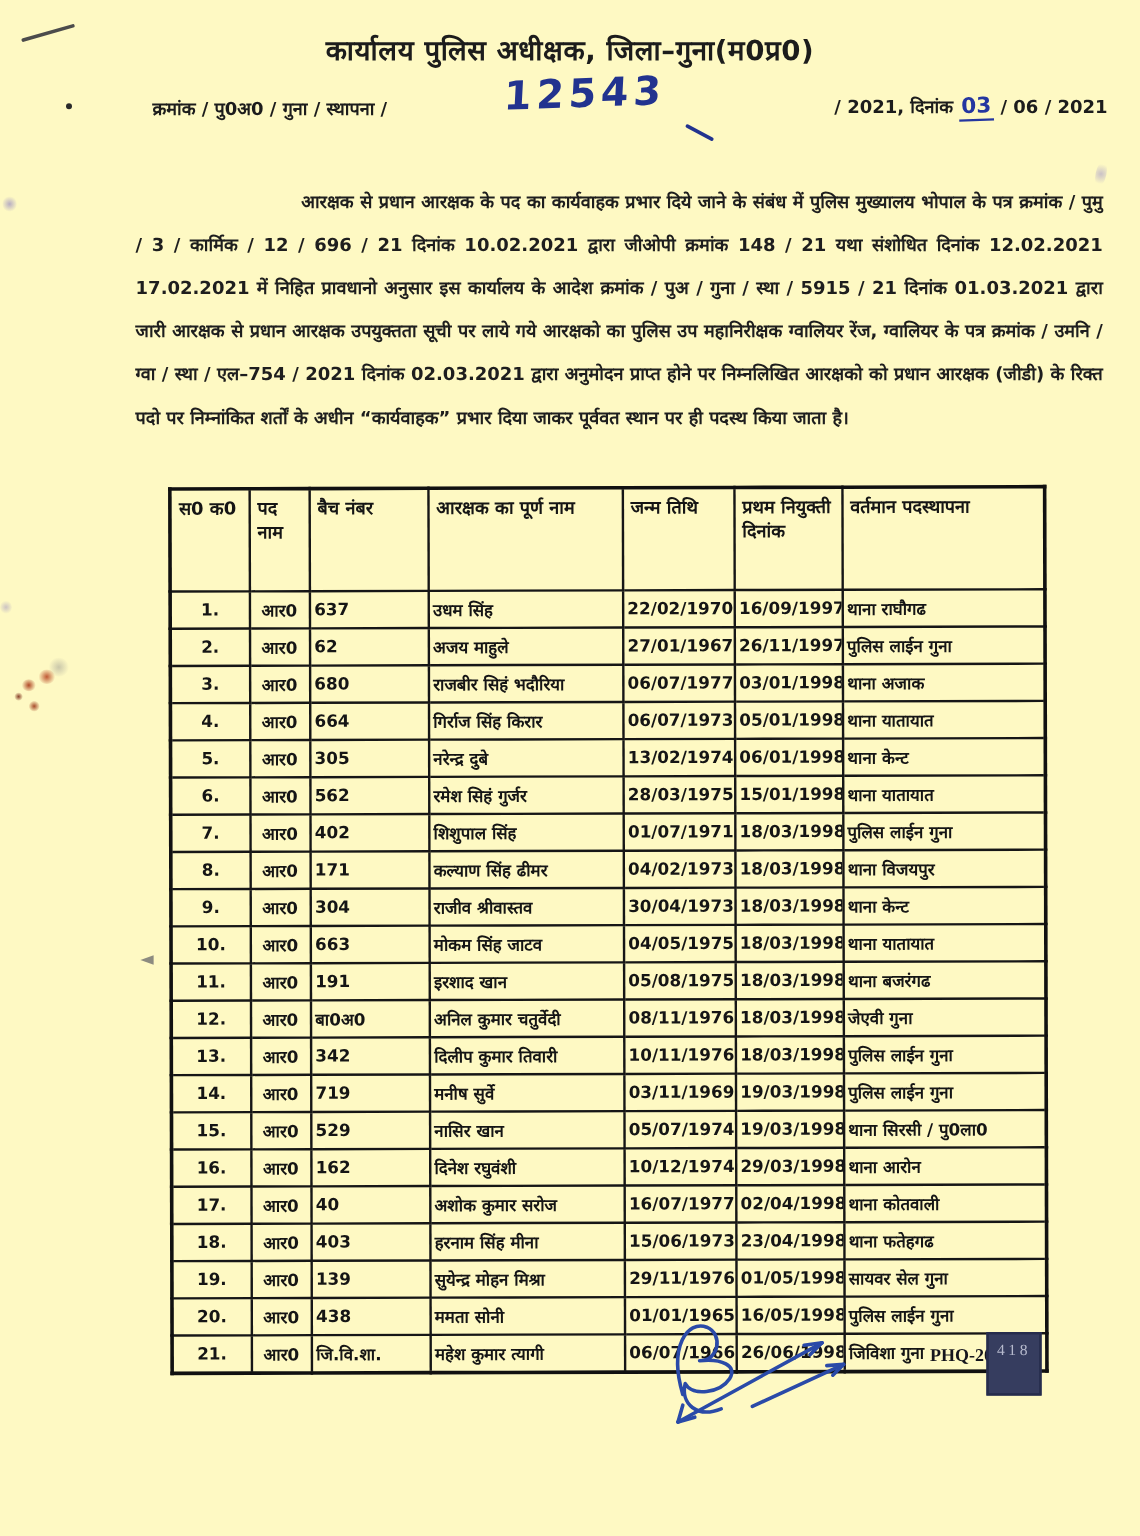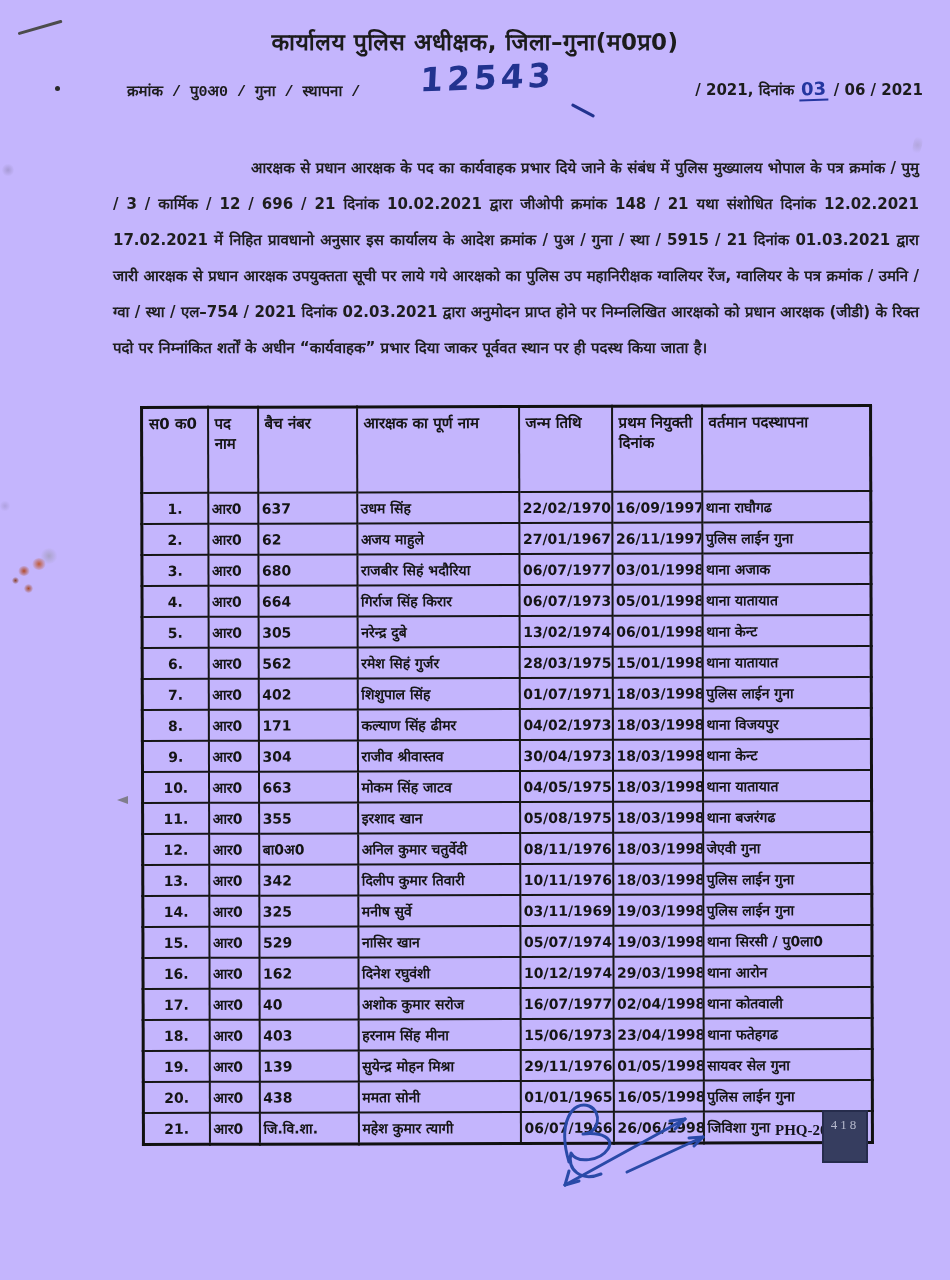--- a/index.html
+++ b/index.html
@@ -1,24 +1,24 @@
 <!DOCTYPE html>
 <html><head>
 <meta charset="utf-8">
 <style>
   html,body{margin:0;padding:0;}
   .page{
     position:relative; width:950px; height:1280px;
-    background:#c4b5fd; overflow:hidden;
+    background:#fef9c3; overflow:hidden;
     font-family:"DejaVu Sans", sans-serif; color:#1c1c1c;
   }
   
   .doc-title{position:absolute; top:25px; left:0; width:100%; text-align:center;
     font-size:23px; font-weight:bold; letter-spacing:.5px;}
-  .ref-prefix{position:absolute; top:80px; left:127px; font-size:15px; font-weight:bold;font-family:Liberation Mono, monospace;}
+  .ref-prefix{position:absolute; top:80px; left:127px; font-size:15px; font-weight:bold;}
   .hand-number{position:absolute; top:58px; left:420px; font-size:33px; font-weight:bold;
     color:#22338f; letter-spacing:4px; transform:rotate(-2deg) skewX(-5deg);}
   .hand-mark{position:absolute; top:109px; left:570px; width:26px; height:3px;
     background:#22338f; transform:rotate(28deg); border-radius:2px;}
   .ref-right{position:absolute; top:78px; right:27px; font-size:15px; font-weight:bold; white-space:nowrap;}
   .hand-day{color:#2436a0; font-size:18px; border-bottom:2px solid #2436a0; padding:0 2px;
     display:inline-block; transform:rotate(-2deg); font-weight:bold;}
   .order-heading{position:absolute; top:110px; left:0; width:100%; text-align:center;
     font-size:22px; font-weight:bold;}
   
@@ -29,21 +29,21 @@
   table.roster{position:absolute; top:405px; left:141px; width:729px;
     border-collapse:collapse; table-layout:fixed; transform:rotate(-0.15deg);}
   table.roster th, table.roster td{
     border:2px solid #161616; overflow:hidden; white-space:nowrap;
     font-weight:bold; color:#151515;}
   table.roster th{height:78px; vertical-align:top; text-align:left;
     font-size:15px; padding:5px 4px 0 6px; white-space:normal; line-height:20px;}
   table.roster td{height:29px; font-size:14px; padding:0 3px;}
   table.roster{border:3px solid #111;}
   td.c0{text-align:center;}
-  td.c1{text-align:left; font-size:13.5px;}
+  td.c1{text-align:center; font-size:13.5px;}
   td.c2{padding-left:7px;}
   td.c3{padding-left:9px;}
   td.c4, td.c5{padding-left:5px; font-size:13.5px;}
   td.c6{padding-left:9px;margin-left:14px;}
   th.c0{text-align:left; padding-left:8px;}
   
   .signature{position:absolute; left:545px; top:1092px;}
   .form-code{position:absolute; left:775px; top:1122px;
     font-family:"Liberation Serif", serif; font-weight:bold; font-size:15px; color:#15151d;}
   .stamp{position:absolute; left:822px; top:1110px; width:46px; height:53px;
@@ -214,21 +214,21 @@
           <td class="c1">आर0</td>
           <td class="c2">663</td>
           <td class="c3">मोकम सिंह जाटव</td>
           <td class="c4">04/05/1975</td>
           <td class="c5">18/03/1998</td>
           <td class="c6">थाना यातायात</td>
         </tr>
         <tr>
           <td class="c0">11.</td>
           <td class="c1">आर0</td>
-          <td class="c2">355</td>
+          <td class="c2">191</td>
           <td class="c3">इरशाद खान</td>
           <td class="c4">05/08/1975</td>
           <td class="c5">18/03/1998</td>
           <td class="c6">थाना बजरंगढ</td>
         </tr>
         <tr>
           <td class="c0">12.</td>
           <td class="c1">आर0</td>
           <td class="c2">बा0अ0</td>
           <td class="c3">अनिल कुमार चतुर्वेदी</td>
@@ -241,21 +241,21 @@
           <td class="c1">आर0</td>
           <td class="c2">342</td>
           <td class="c3">दिलीप कुमार तिवारी</td>
           <td class="c4">10/11/1976</td>
           <td class="c5">18/03/1998</td>
           <td class="c6">पुलिस लाईन गुना</td>
         </tr>
         <tr>
           <td class="c0">14.</td>
           <td class="c1">आर0</td>
-          <td class="c2">325</td>
+          <td class="c2">719</td>
           <td class="c3">मनीष सुर्वे</td>
           <td class="c4">03/11/1969</td>
           <td class="c5">19/03/1998</td>
           <td class="c6">पुलिस लाईन गुना</td>
         </tr>
         <tr>
           <td class="c0">15.</td>
           <td class="c1">आर0</td>
           <td class="c2">529</td>
           <td class="c3">नासिर खान</td>

